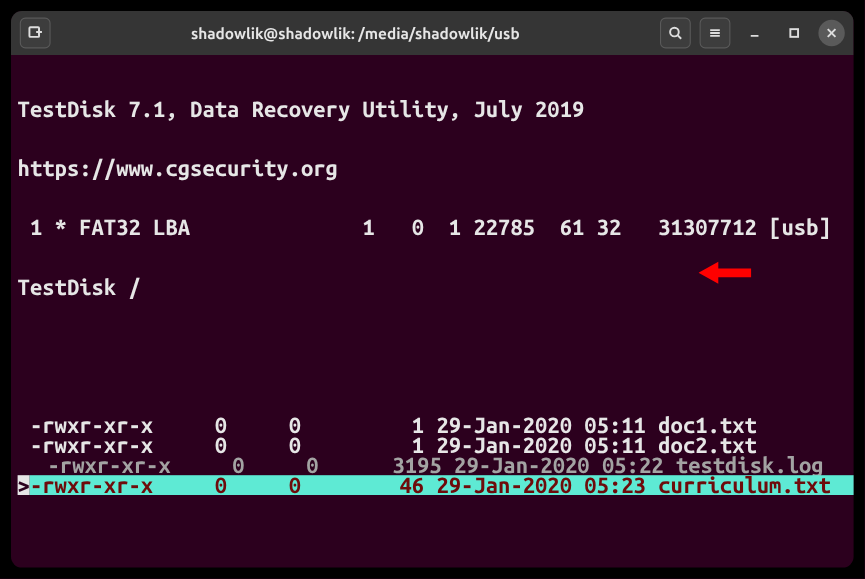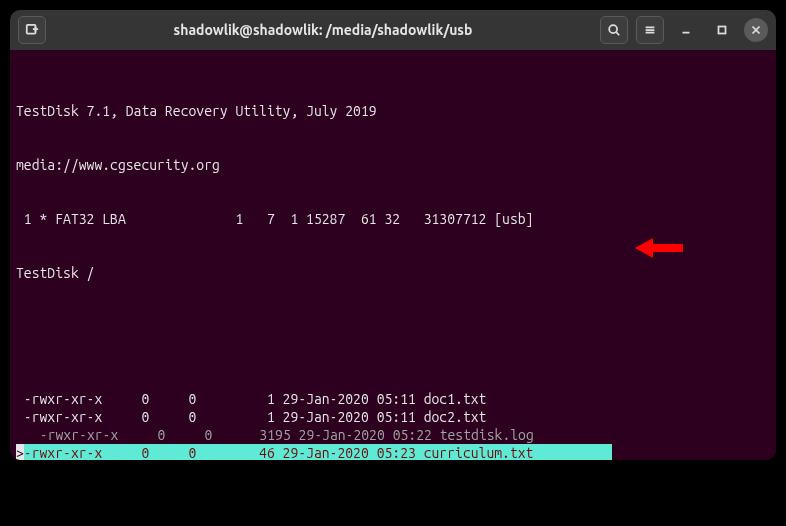--- a/index.html
+++ b/index.html
@@ -8,21 +8,21 @@
     font-family: "Ubuntu Mono", "DejaVu Sans Mono", Consolas, monospace;
     font-size: 14px;
     width: 786px;
     height: 526px;
     overflow: hidden;
     position: relative;
     padding: 10px;
   }
   .window {
     width: 766px;
-    height: 450px;
+    height: 506px;
     background: #2c001e;
     border-radius: 10px;
     overflow: hidden;
     position: relative;
     box-shadow: 0 0 8px rgba(0,0,0,0.6);
   }
   .titlebar {
     height: 40px;
     background: #353535;
     display: flex;
@@ -40,26 +40,27 @@
     color: #ddd;
   }
   .tb-btn.round { border-radius: 50%; }
   .tb-btn.outlined { border: 1px solid #5a5a5a; }
   .tb-btn.dark { background: #3d3d3d; }
   .tb-btn.close { background: #5a5a5a; width:24px; height:24px; }
   .tb-btn svg { width: 14px; height: 14px; stroke: #ddd; fill: none; stroke-width: 2; }
   .terminal {
     position: absolute;
     top: 40px; left: 0; right: 0; bottom: 0;
-    padding: 16px 6px;
+    padding: 4px 6px;
     color: #e6e6e6;
     white-space: pre;
     line-height: 18px;
-    font-size: 14px;
+    font-size: 20px;
     letter-spacing: 0px;
+    font-weight: bold;
   }
   .line { height: 18px; }
   .red { color: #a3a3a3; margin-left: 16px; }
   .sel {
     background: #5eead4;
     color: #6e0b0b;
     display: inline-block;
   }
   .sel-prefix { background: #e6e6e6; color: #2c001e; display: inline-block; }
   .arrow {
@@ -116,22 +117,22 @@
         <svg viewBox="0 0 16 16">
             <line x1="4" y1="4" x2="12" y2="12"></line>
             <line x1="12" y1="4" x2="4" y2="12"></line>
           </svg>
       </div>
     </div>
   </div>
 
   <div class="terminal">
     <div class="line">TestDisk 7.1, Data Recovery Utility, July 2019</div>
-    <div class="line">media://www.cgsecurity.org</div>
-    <div class="line"> 1 * FAT32 LBA              1   7  1 15287  61 32   31307712 [usb]</div>
+    <div class="line">https://www.cgsecurity.org</div>
+    <div class="line"> 1 * FAT32 LBA              1   0  1 22785  61 32   31307712 [usb]</div>
     <div class="line">TestDisk /</div>
     <div class="line"> </div>
 
     <div id="filelist"><div class="line"> -rwxr-xr-x     0     0         1 29-Jan-2020 05:11 doc1.txt</div><div class="line"> -rwxr-xr-x     0     0         1 29-Jan-2020 05:11 doc2.txt</div><div class="line red"> -rwxr-xr-x     0     0      3195 29-Jan-2020 05:22 testdisk.log</div><div class="line"><span class="sel-prefix">&gt;</span><span class="sel">-rwxr-xr-x     0     0        46 29-Jan-2020 05:23 curriculum.txt          </span></div></div>
 
     
 
     
     
     

